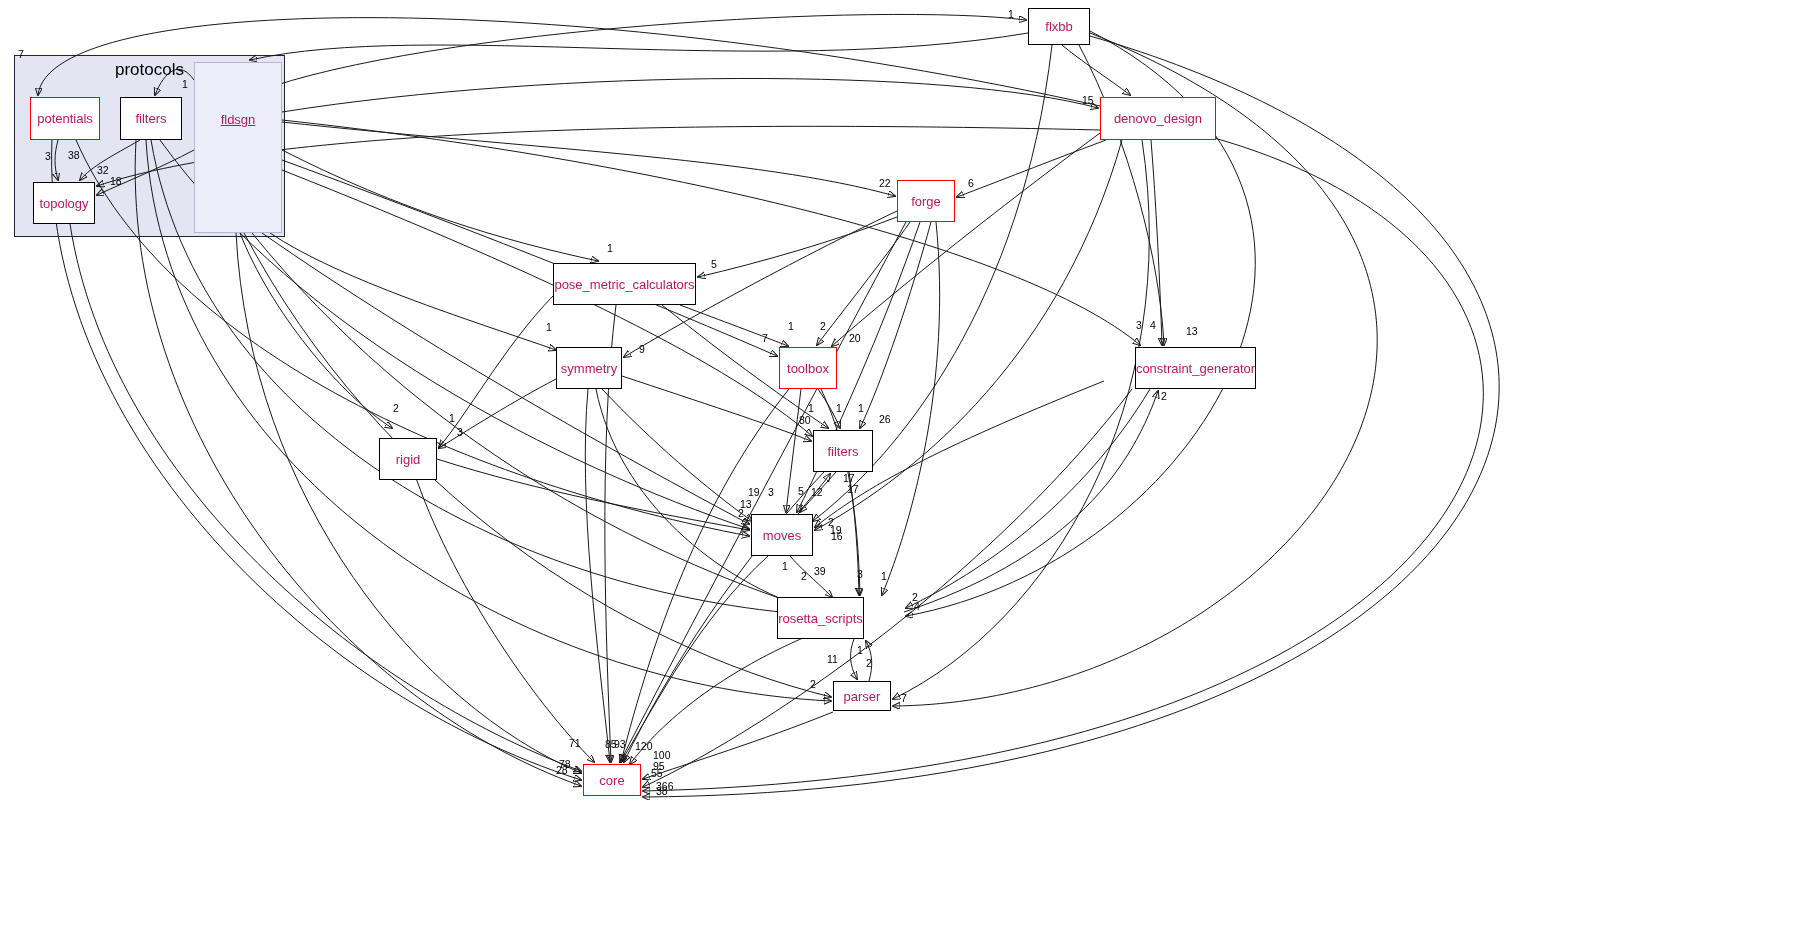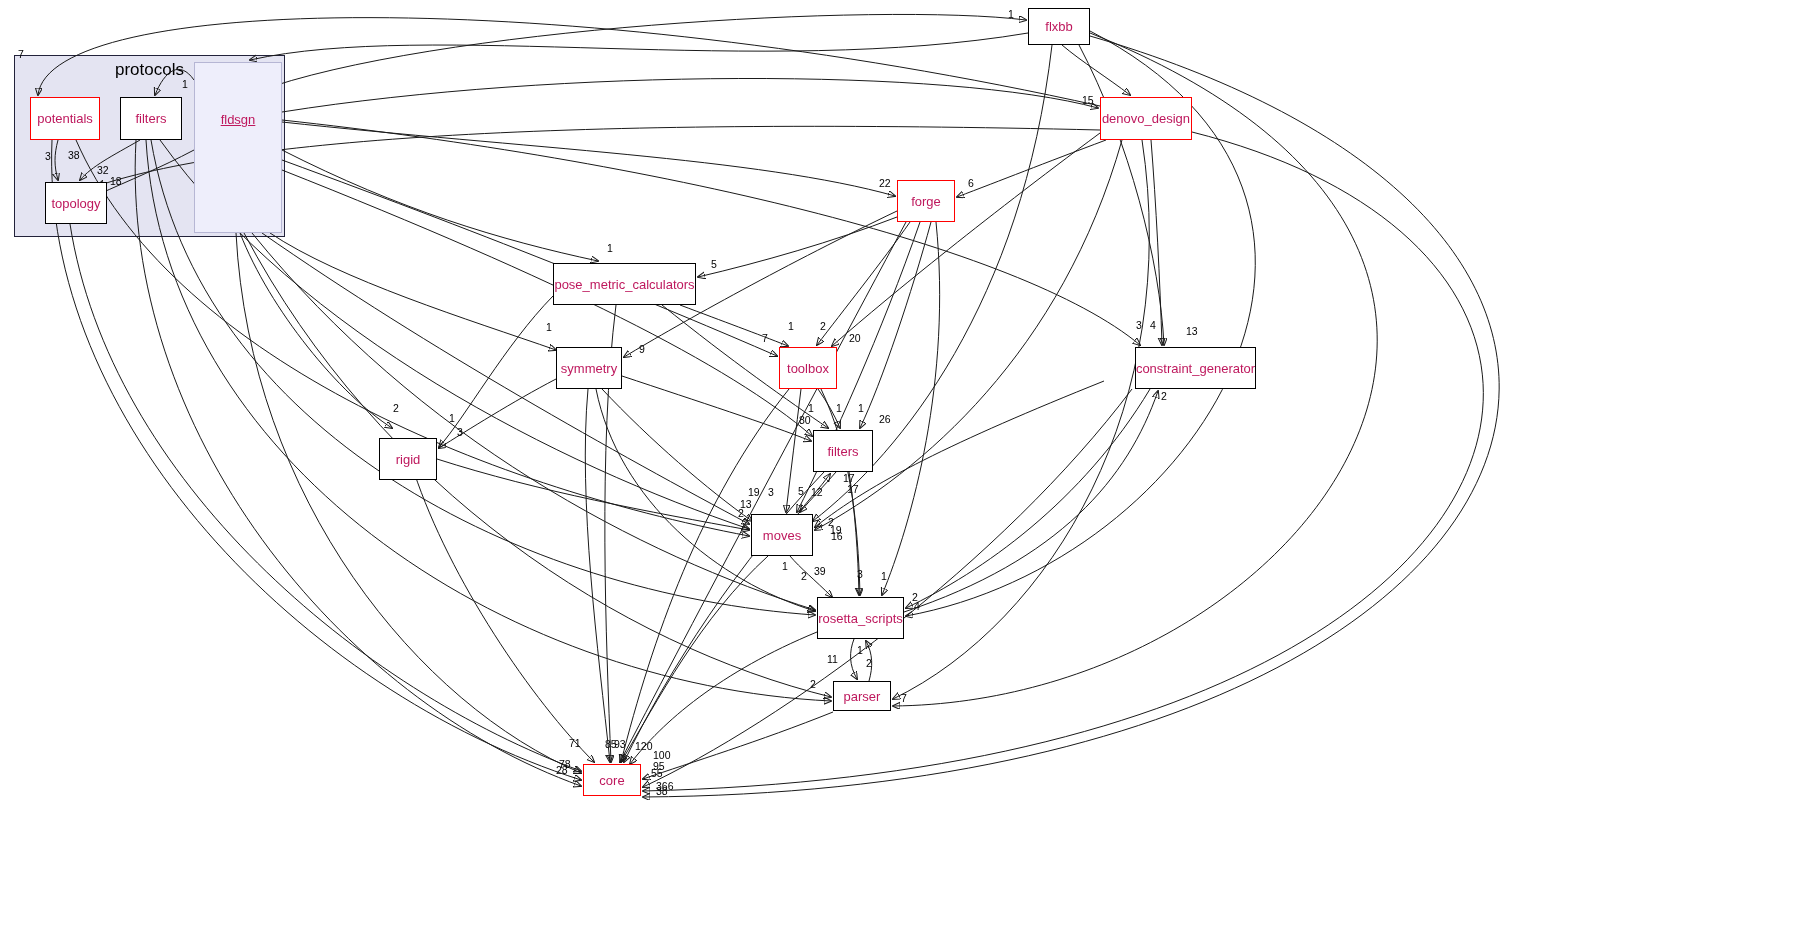--- a/index.html
+++ b/index.html
@@ -179,24 +179,24 @@
       </div>
       <div class="node flagged" style="left: 30px; top: 97px; width: 70px; height: 43px;">
         <span>potentials</span>
       </div>
       <div class="node normal" style="left: 120px; top: 97px; width: 62px; height: 43px;">
         <span>filters</span>
       </div>
       <div class="node current" style="left: 194px; top: 62px; width: 88px; height: 171px;">
         <span style="top: 49px; text-decoration: underline;">fldsgn</span>
       </div>
-      <div class="node normal" style="left: 45px; top: 182px; width: 62px; height: 42px;">
+      <div class="node normal" style="left: 33px; top: 182px; width: 62px; height: 42px;">
         <span>topology</span>
       </div>
-      <div class="node flagged" style="left: 1100px; top: 97px; width: 92px; height: 43px;">
+      <div class="node flagged" style="left: 1100px; top: 97px; width: 116px; height: 43px;">
         <span>denovo_design</span>
       </div>
       <div class="node flagged" style="left: 897px; top: 180px; width: 58px; height: 42px;">
         <span>forge</span>
       </div>
       <div class="node normal" style="left: 553px; top: 263px; width: 143px; height: 42px;">
         <span>pose_metric_calculators</span>
       </div>
       <div class="node normal" style="left: 556px; top: 347px; width: 66px; height: 42px;">
         <span>symmetry</span>
@@ -209,21 +209,21 @@
       </div>
       <div class="node normal" style="left: 379px; top: 438px; width: 58px; height: 42px;">
         <span>rigid</span>
       </div>
       <div class="node normal" style="left: 813px; top: 430px; width: 60px; height: 42px;">
         <span>filters</span>
       </div>
       <div class="node normal" style="left: 751px; top: 514px; width: 62px; height: 42px;">
         <span>moves</span>
       </div>
-      <div class="node normal" style="left: 817px; top: 597px; width: 87px; height: 42px;">
+      <div class="node normal" style="left: 777px; top: 597px; width: 87px; height: 42px;">
         <span>rosetta_scripts</span>
       </div>
       <div class="node normal" style="left: 833px; top: 681px; width: 58px; height: 30px;">
         <span>parser</span>
       </div>
       <div class="node flagged" style="left: 583px; top: 764px; width: 58px; height: 32px;">
         <span>core</span>
       </div>
     </div>
 </div>

